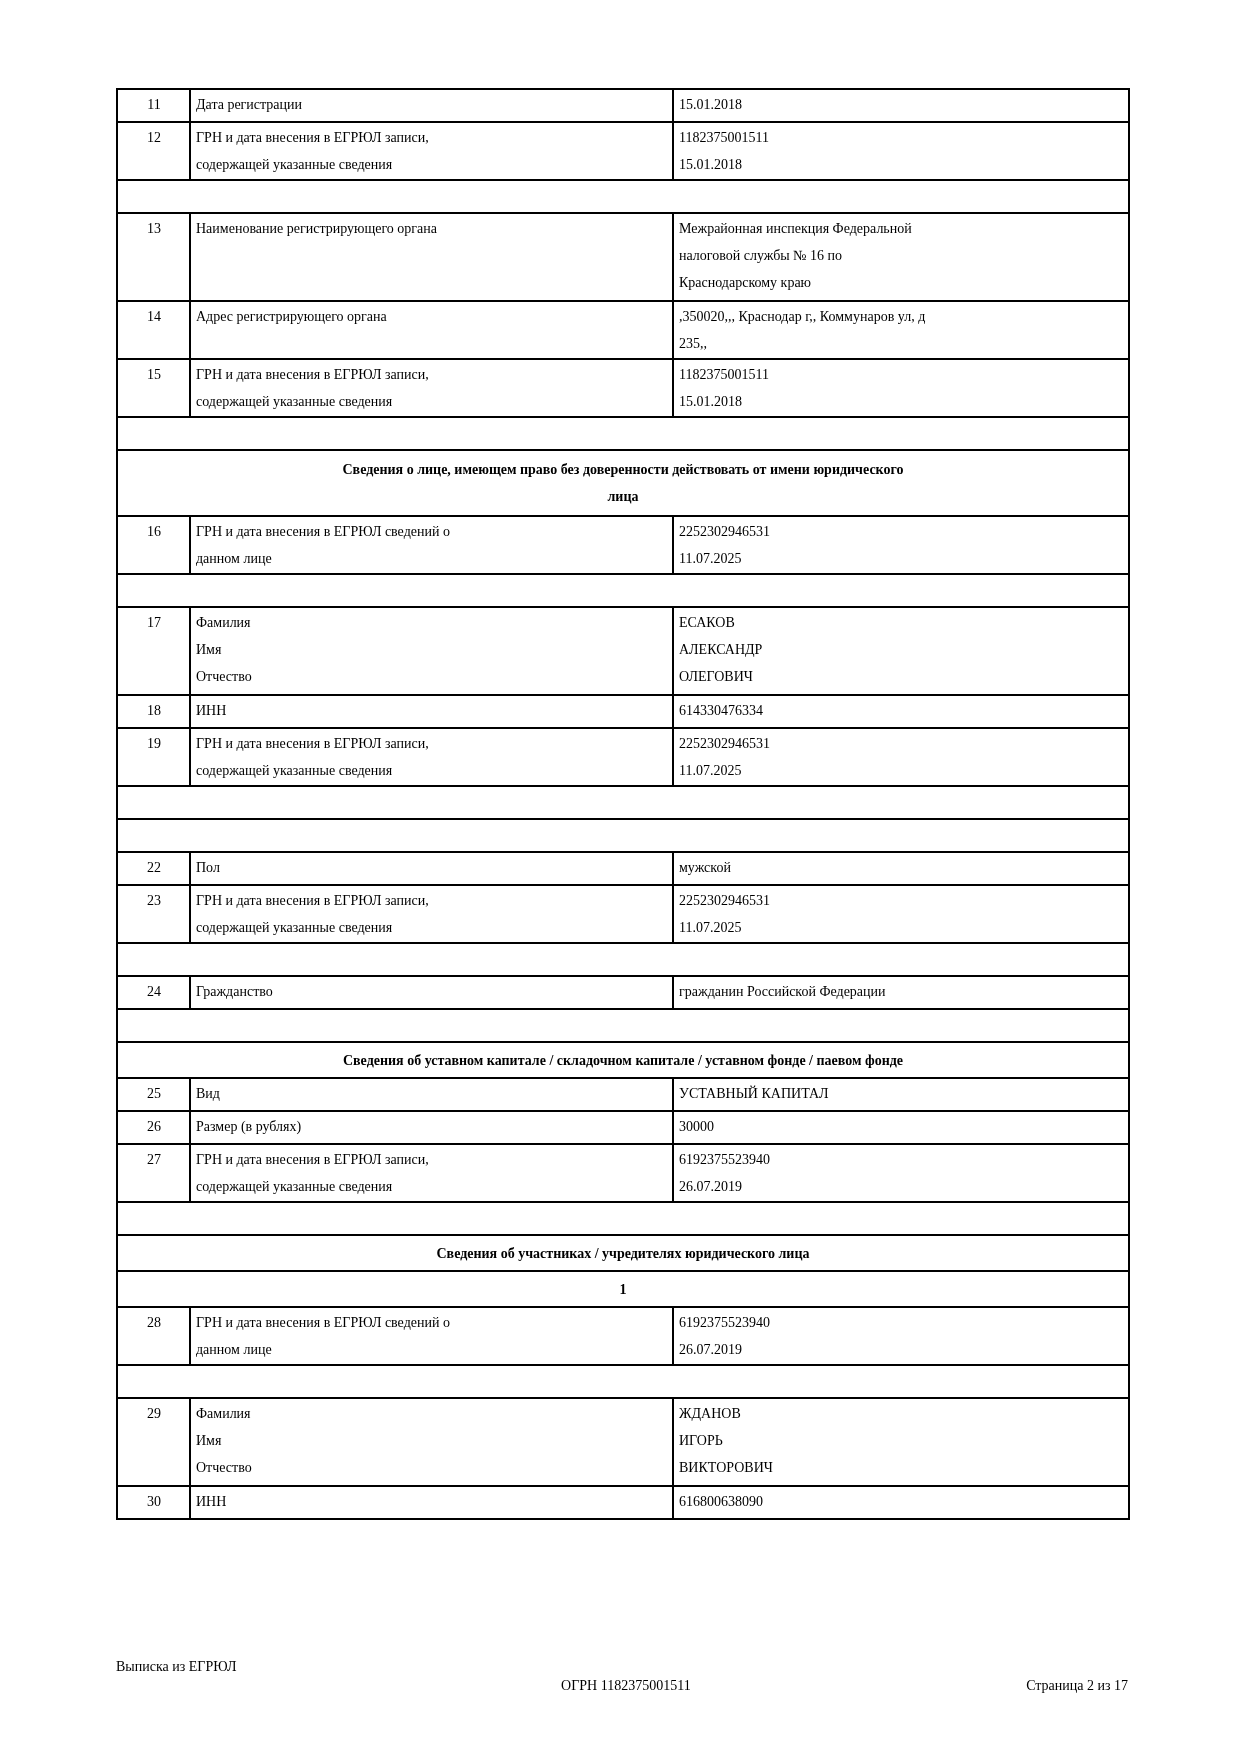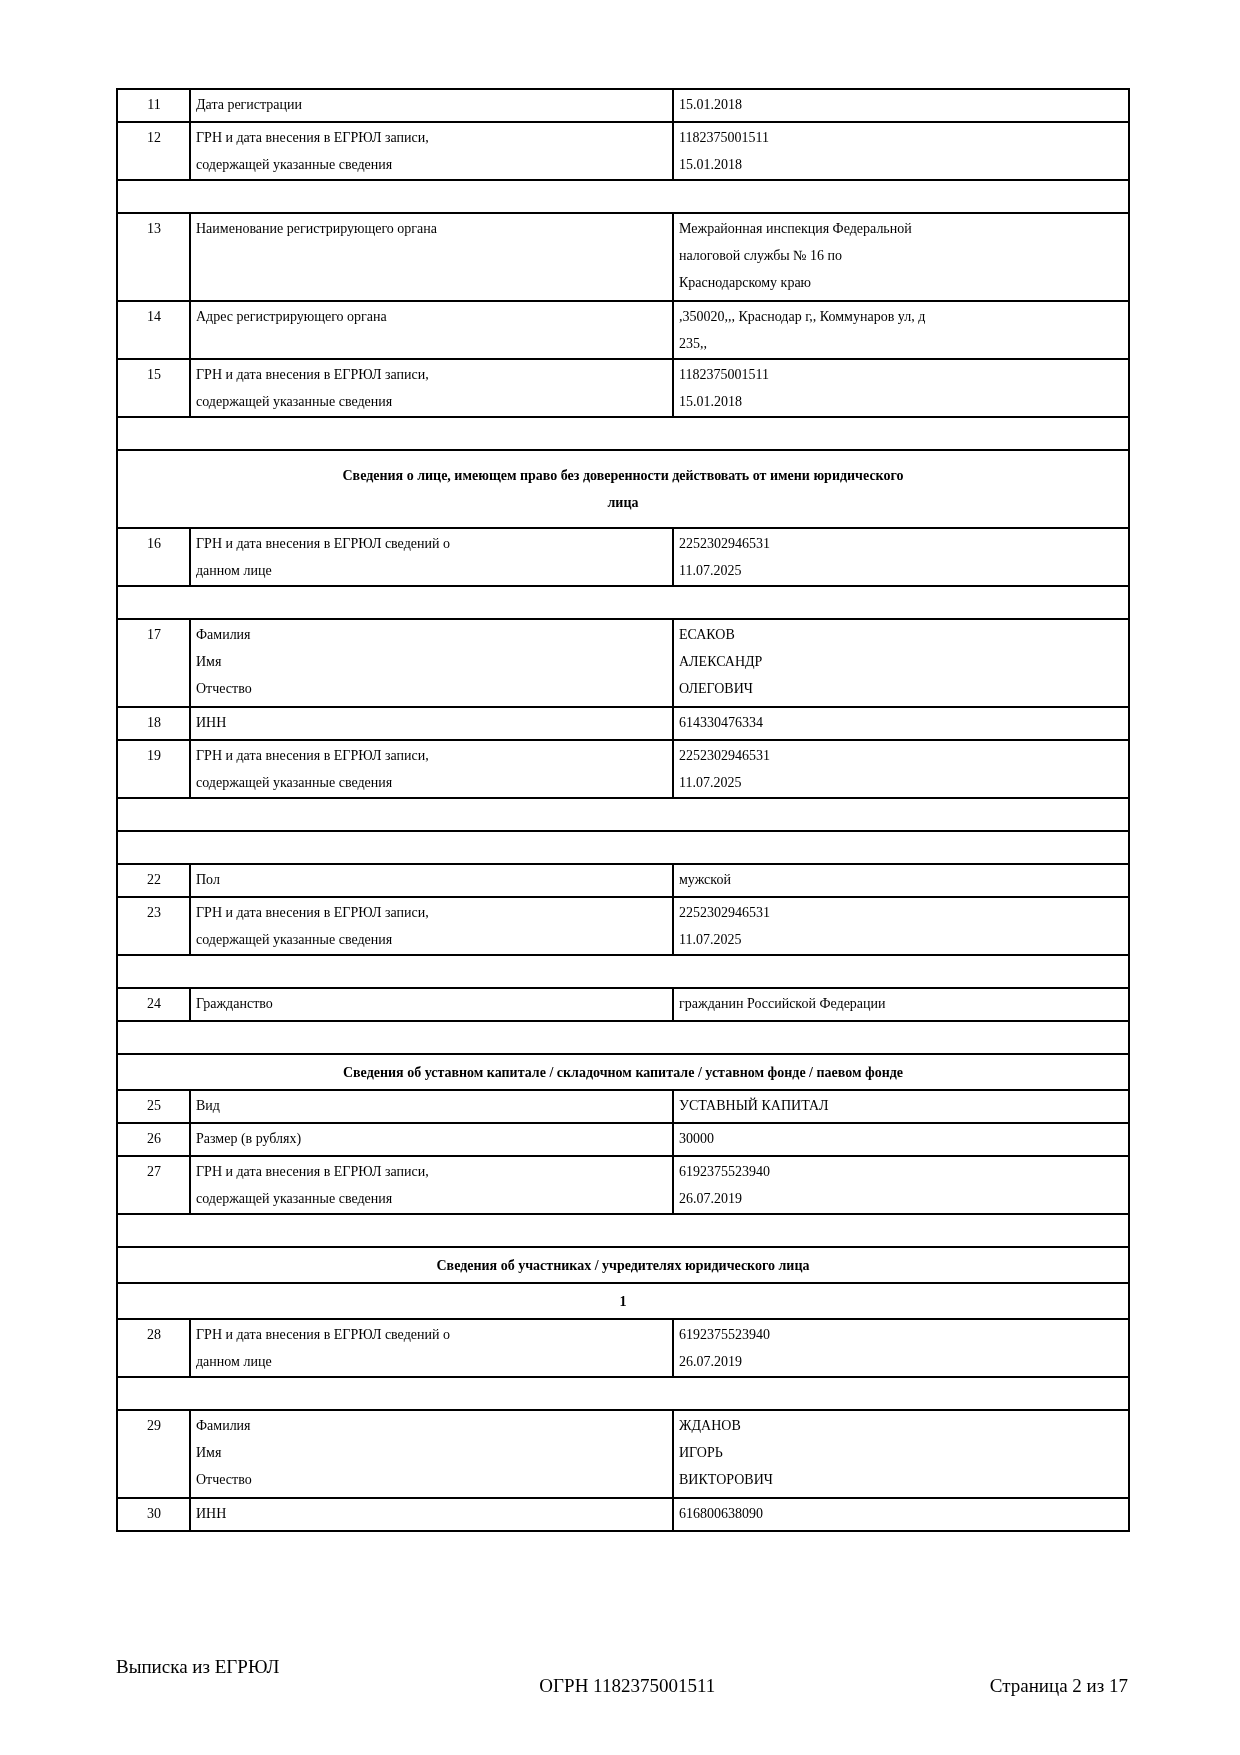--- a/index.html
+++ b/index.html
@@ -26,33 +26,33 @@
     padding:1px 4px 1px 5px;
     white-space:pre-line;
     overflow:hidden;
   }
   td.num{text-align:center;padding-left:0;padding-right:0;}
   tr.h1{height:33px}
   tr.h2{height:58px}
   tr.h3{height:88px}
   tr.sep{height:33px}
   tr.hdr{height:36px}
-  tr.hdr2{height:78px}
+  tr.hdr2{height:66px}
   tr.hdr td, tr.hdr2 td, tr.grp td{
     font-weight:bold;
     text-align:center;
     vertical-align:middle;
     padding:2px 6px;
   }
   tr.grp{height:36px}
   .footer{
     position:absolute;
     left:116px;top:1656px;
     width:1012px;height:40px;
-    font-size:19px;
+    font-size:14px;
     line-height:21px;
   }
   .footer-center{
     position:absolute;left:50%;bottom:0;
     transform:translateX(-47%);
     white-space:nowrap;
   }
   .footer-right{
     position:absolute;right:0;bottom:0;
     white-space:nowrap;

